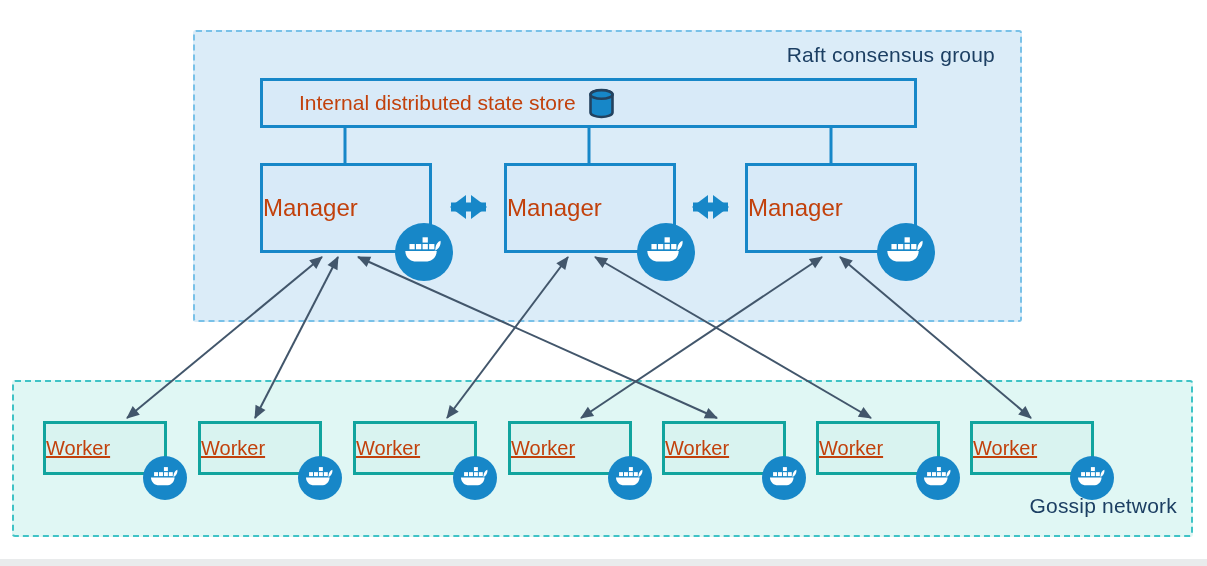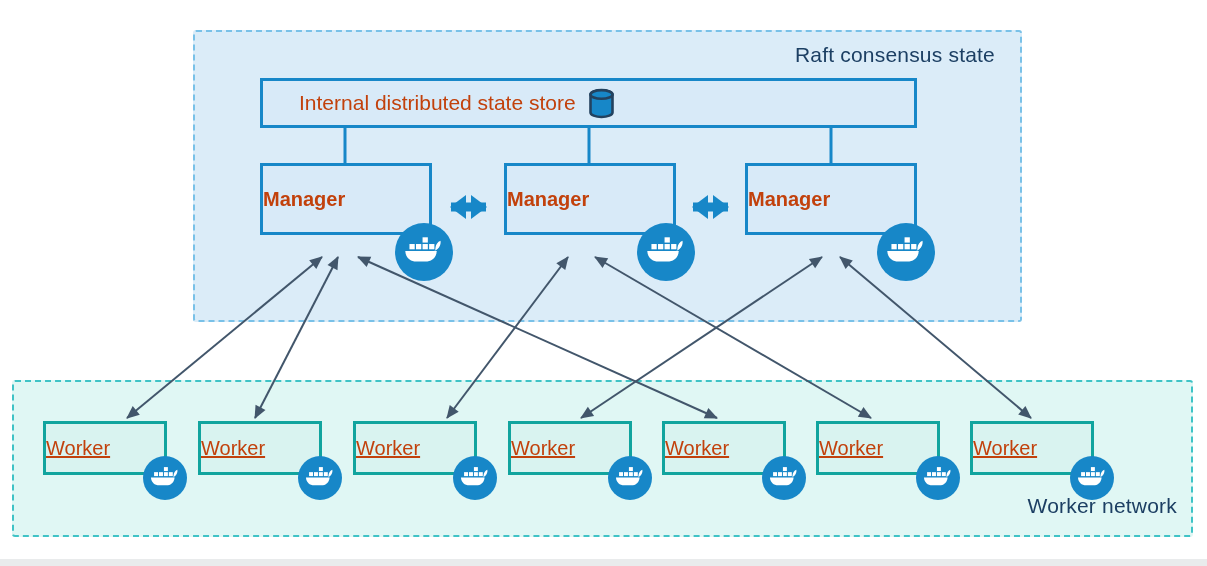--- a/index.html
+++ b/index.html
@@ -7,21 +7,21 @@
           font-family:"Liberation Sans","DejaVu Sans",sans-serif;background:#ffffff;}
   .group-box{position:absolute;box-sizing:border-box;border-radius:3px;}
   .raft-box{left:193px;top:30px;width:829px;height:292px;background:#dbecf8;border:2px dashed #79c1e8;}
   .gossip-box{left:12px;top:380px;width:1181px;height:157px;background:#e0f7f4;border:2px dashed #3fc3c6;}
   .group-label{position:absolute;color:#1c3f63;font-size:21px;letter-spacing:.2px;white-space:nowrap;}
   .raft-label{top:43px;right:212px;}
   .gossip-label{top:494px;right:30px;}
   .node{position:absolute;box-sizing:border-box;background:#d8eaf8;border:3px solid #1787c8;
         display:flex;align-items:center;justify-content:flex-start;color:#c2410c;}
   .store-box{left:260px;top:78px;width:657px;height:50px;font-size:21px;padding-left:36px;gap:12px;}
-  .manager-box{top:163px;width:172px;height:72px;font-size:20px;font-weight:bold;}
+  .manager-box{top:163px;width:172px;height:90px;font-size:24px;}
   .worker-box{top:421px;width:124px;height:54px;font-size:20px;background:#d9f3f0;border:3px solid #11a49e;text-decoration:underline;}
   .overlay{position:absolute;left:0;top:0;z-index:5;pointer-events:none;}
   .badge{position:absolute;z-index:6;background:#1787c8;border-radius:50%;
          display:flex;align-items:center;justify-content:center;}
   .badge-lg{width:58px;height:58px;}
   .badge-sm{width:44px;height:44px;}
   .badge svg{display:block;}
   .cyl{flex:0 0 auto;}
   .bottom-strip{position:absolute;left:0;top:559px;width:1207px;height:7px;background:#e9ebec;}
   .label-text{white-space:nowrap;}
@@ -42,22 +42,22 @@
       <circle cx="4.6" cy="11.6" r="1.25" fill="none" stroke="#ffffff" stroke-width="0.95"></circle>
     </g>
   </defs>
 </svg>
 
 <div class="canvas">
 
   <div class="group-box raft-box"></div>
   <div class="group-box gossip-box"></div>
 
-  <div class="group-label raft-label">Raft consensus state</div>
-  <div class="group-label gossip-label">Worker network</div>
+  <div class="group-label raft-label">Raft consensus group</div>
+  <div class="group-label gossip-label">Gossip network</div>
 
   <div class="node store-box">
     <span class="label-text">Internal distributed state store</span>
     <svg class="cyl" width="27" height="31" viewBox="0 0 27 31">
       <path d="M2.5,6.5 C2.5,4.1 7.4,2 13.5,2 C19.6,2 24.5,4.1 24.5,6.5 L24.5,24.5 C24.5,26.9 19.6,29 13.5,29 C7.4,29 2.5,26.9 2.5,24.5 Z" fill="#1787c8" stroke="#23425f" stroke-width="2.6"></path>
       <ellipse cx="13.5" cy="6.5" rx="11" ry="4.3" fill="#1787c8" stroke="#23425f" stroke-width="2.6"></ellipse>
     </svg>
   </div>
 
   <div class="node manager-box" style="left:260px">

